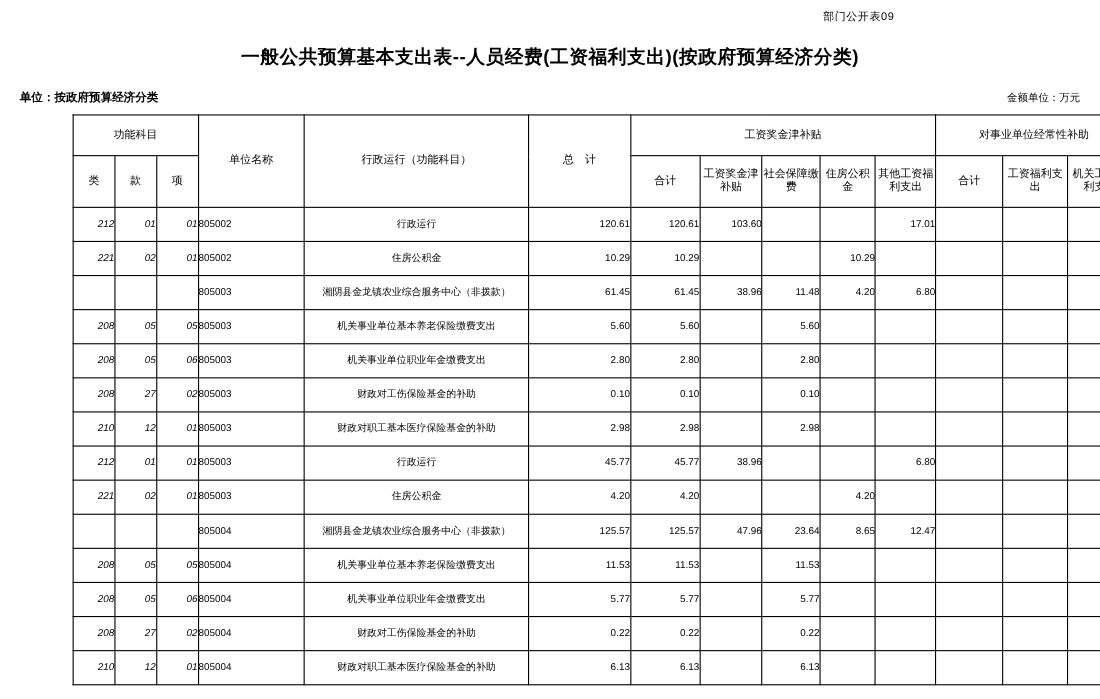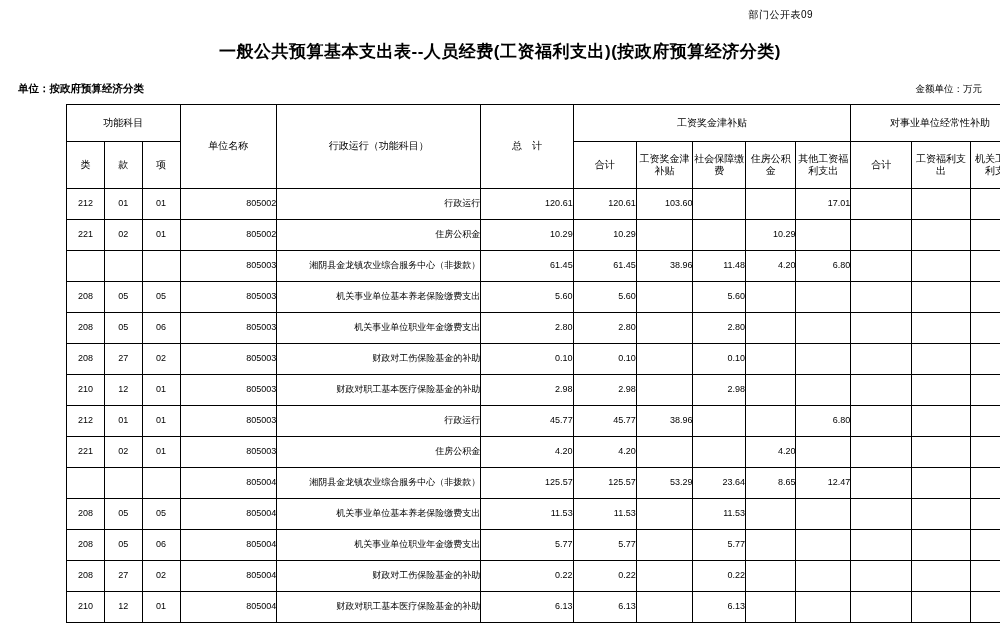--- a/index.html
+++ b/index.html
@@ -82,36 +82,37 @@
     font-size: 10px;
     font-weight: normal;
   }
   th.g1 { height: 36px; }
   th.g2 { height: 46px; }
   td.cell {
     height: 30px;
     text-align: center;
   }
   td.name {
-    text-align: right;
+    text-align: center;
     padding-left: 8px;
     font-size: 9.5px;
   }
   td.num {
     text-align: right;
     padding-right: 8px;
     font-size: 9.5px;
   }
   td.code {
+    text-align: left;
+    font-size: 9.5px;
+  }
+  td.cls {
     text-align: right;
     font-size: 9.5px;
-  }
-  td.cls {
-    text-align: center;
-    font-size: 9.5px;
+    font-style: italic;
   }
 </style>
 </head>
 <body>
 
 <div class="page">
 
   <div class="form-code">部门公开表09</div>
 
   <div class="doc-title">一般公共预算基本支出表--人员经费(工资福利支出)(按政府预算经济分类)</div>
@@ -307,21 +308,21 @@
           <td class="cell num"></td>
         </tr>
         <tr>
           <td class="cell cls"></td>
           <td class="cell cls"></td>
           <td class="cell cls"></td>
           <td class="cell code">805004</td>
           <td class="cell name">湘阴县金龙镇农业综合服务中心（非拨款）</td>
           <td class="cell num">125.57</td>
           <td class="cell num">125.57</td>
-          <td class="cell num">53.29</td>
+          <td class="cell num">47.96</td>
           <td class="cell num">23.64</td>
           <td class="cell num">8.65</td>
           <td class="cell num">12.47</td>
           <td class="cell num"></td>
           <td class="cell num"></td>
           <td class="cell num"></td>
         </tr>
         <tr>
           <td class="cell cls">208</td>
           <td class="cell cls">05</td>

